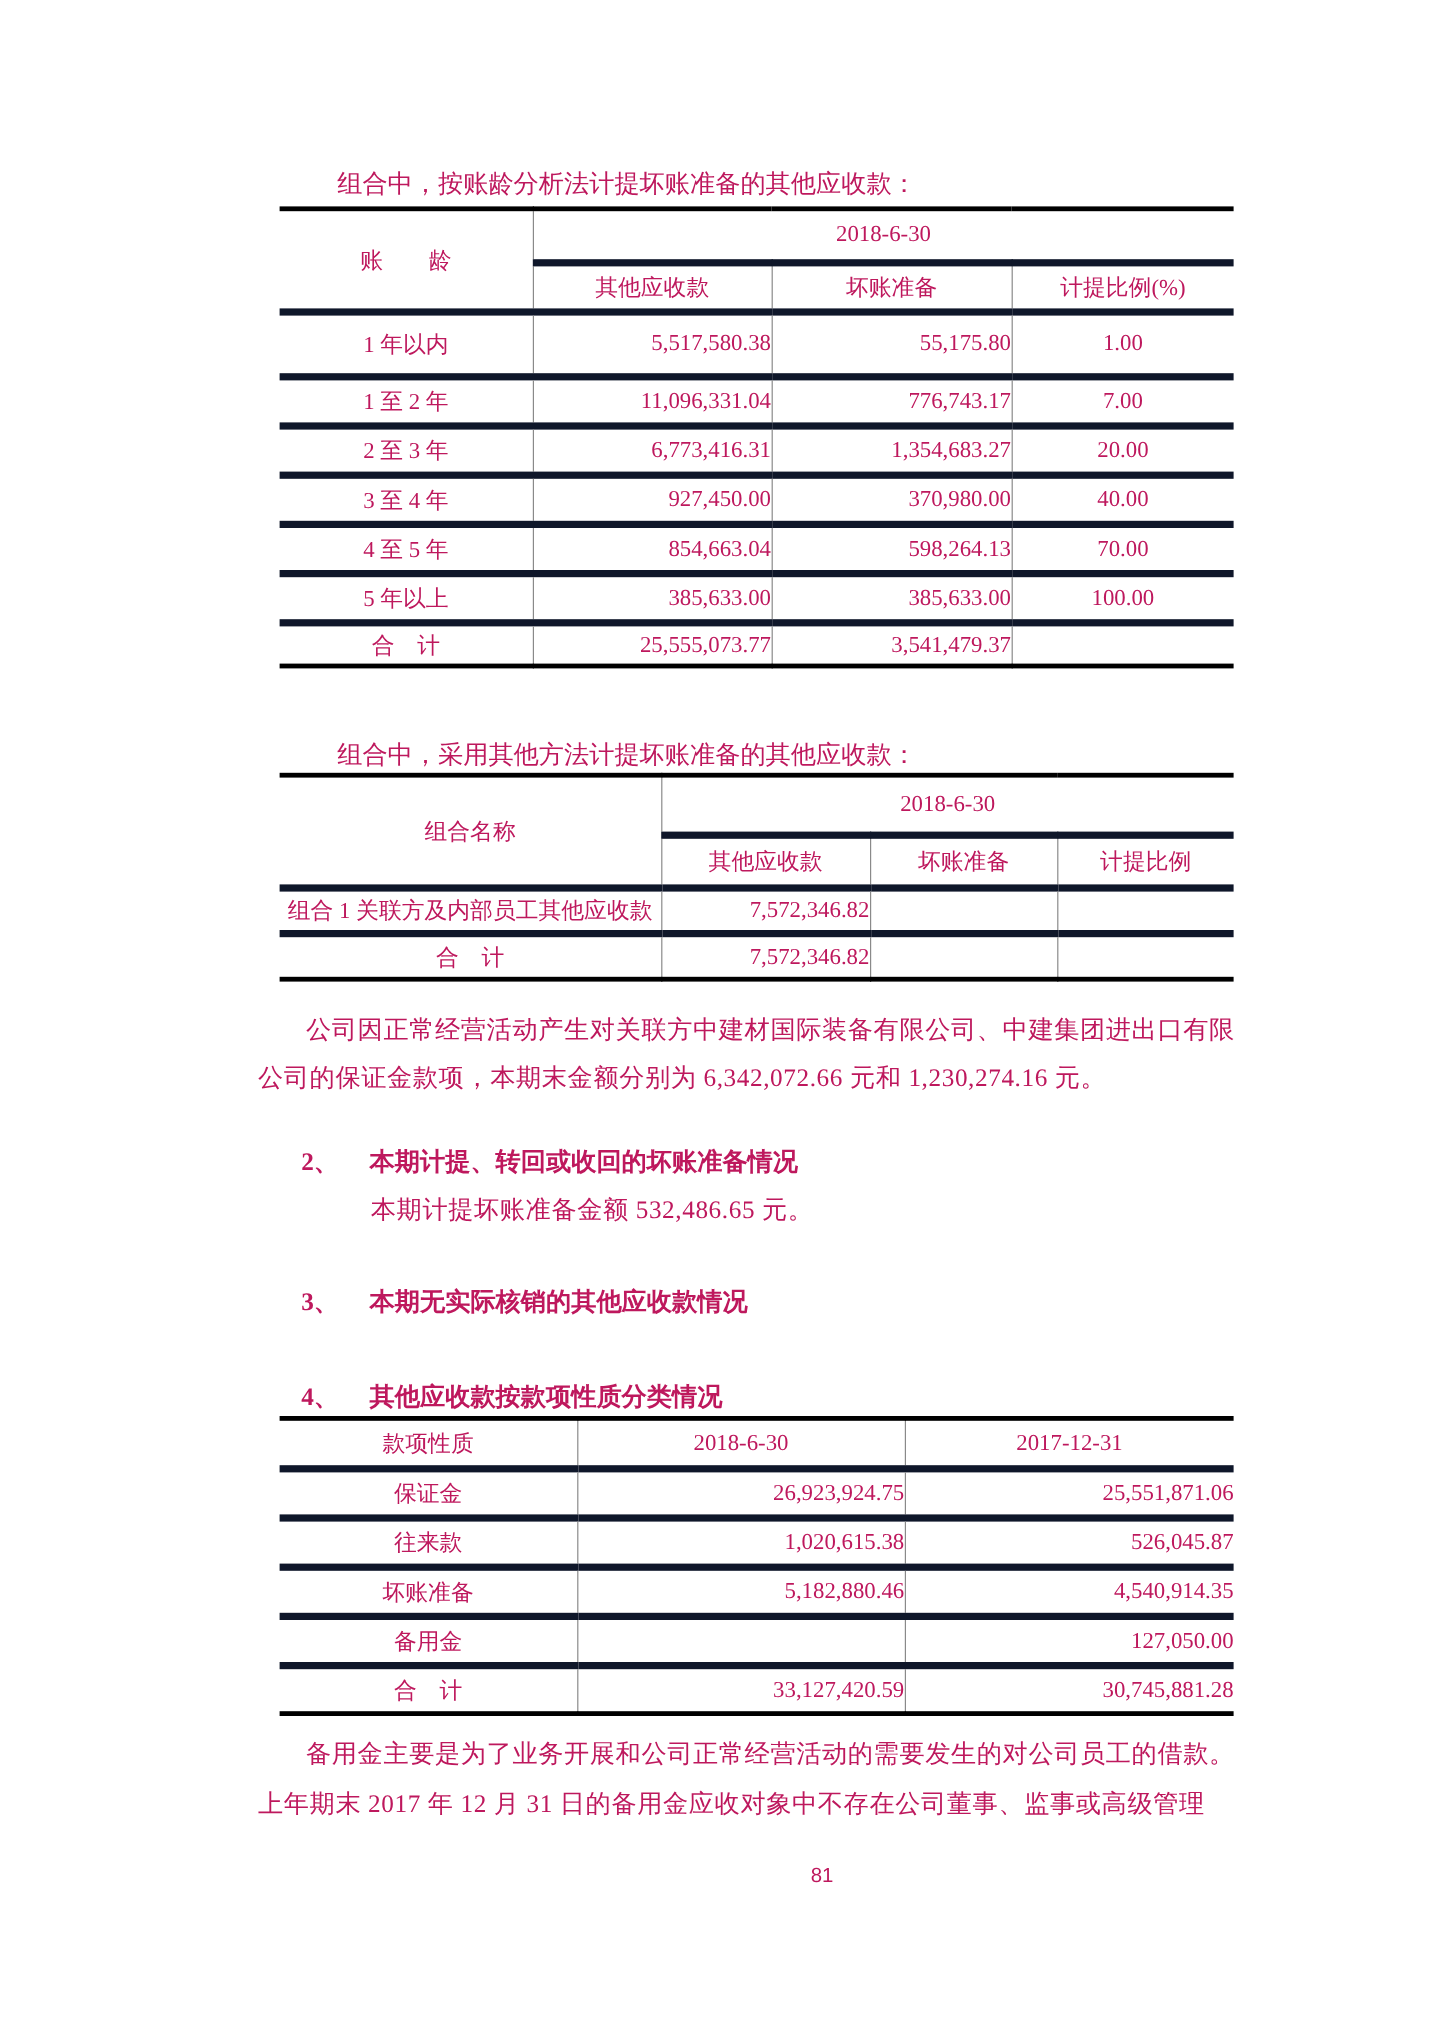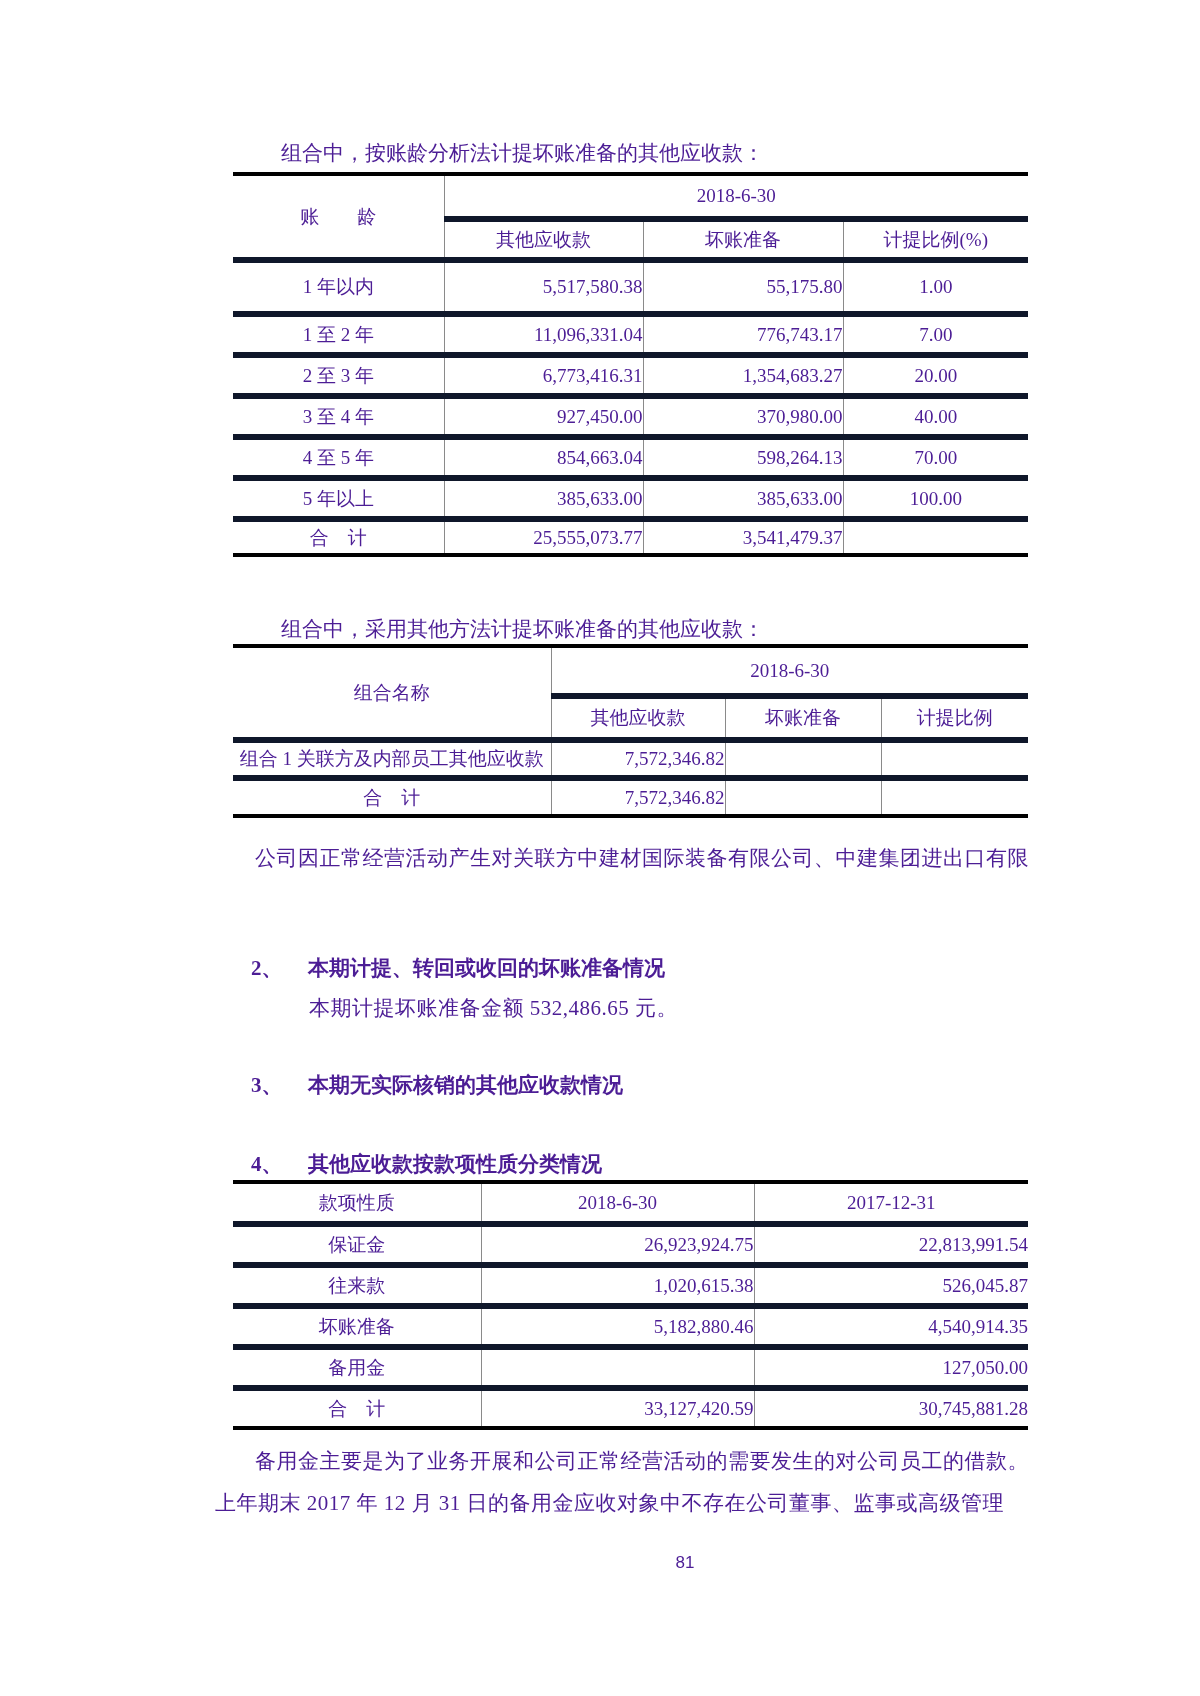--- a/index.html
+++ b/index.html
@@ -2,21 +2,21 @@
 <html><head>
 <meta charset="utf-8">
 <style>
   html,body{margin:0;padding:0;background:#e8e8e8;}
   .page{
     position:relative;
     width:1200px;height:1696px;
     margin:0 auto;
     background:#ffffff;
     font-family:"Liberation Serif","DejaVu Serif",serif;
-    color:#4c1d95;
+    color:#be185d;
     overflow:hidden;
   }
   .abs{position:absolute;}
   .para-heading{font-size:21px;line-height:26px;white-space:nowrap;}
   .body-line{font-size:21px;line-height:28px;white-space:nowrap;letter-spacing:0.5px;}
   .section-heading{font-size:21px;line-height:26px;font-weight:bold;white-space:nowrap;display:flex;}
   .section-heading .num{display:inline-block;width:57px;}
   .fin-table{
     position:absolute;
     border-collapse:collapse;
@@ -141,20 +141,21 @@
       <tr class="tot">
         <td class="c-center">合　计</td>
         <td class="vl c-num">7,572,346.82</td>
         <td class="vl"></td>
         <td class="vl"></td>
       </tr>
     </tbody>
   </table>
 
   <div class="abs body-line" style="left:255px;top:844px;">公司因正常经营活动产生对关联方中建材国际装备有限公司、中建集团进出口有限</div>
+  <div class="abs body-line" style="left:215px;top:884px;">公司的保证金款项，本期末金额分别为 6,342,072.66 元和 1,230,274.16 元。</div>
 
   <div class="abs section-heading" style="left:251px;top:955px;">
     <span class="num">2、</span>
     <span>本期计提、转回或收回的坏账准备情况</span>
   </div>
   <div class="abs body-line" style="left:309px;top:994px;">本期计提坏账准备金额 532,486.65 元。</div>
 
   <div class="abs section-heading" style="left:251px;top:1072px;">
     <span class="num">3、</span>
     <span>本期无实际核销的其他应收款情况</span>
@@ -173,21 +174,21 @@
       </colgroup>
     <tbody>
       <tr class="hd">
         <td class="hl c-center">款项性质</td>
         <td class="vl hl c-center">2018-6-30</td>
         <td class="vl hl c-center">2017-12-31</td>
       </tr>
       <tr class="rN">
         <td class="hl c-label">保证金</td>
         <td class="vl hl c-num">26,923,924.75</td>
-        <td class="vl hl c-num">22,813,991.54</td>
+        <td class="vl hl c-num">25,551,871.06</td>
       </tr>
       <tr class="rN">
         <td class="hl c-label">往来款</td>
         <td class="vl hl c-num">1,020,615.38</td>
         <td class="vl hl c-num">526,045.87</td>
       </tr>
       <tr class="rN">
         <td class="hl c-label">坏账准备</td>
         <td class="vl hl c-num">5,182,880.46</td>
         <td class="vl hl c-num">4,540,914.35</td>

